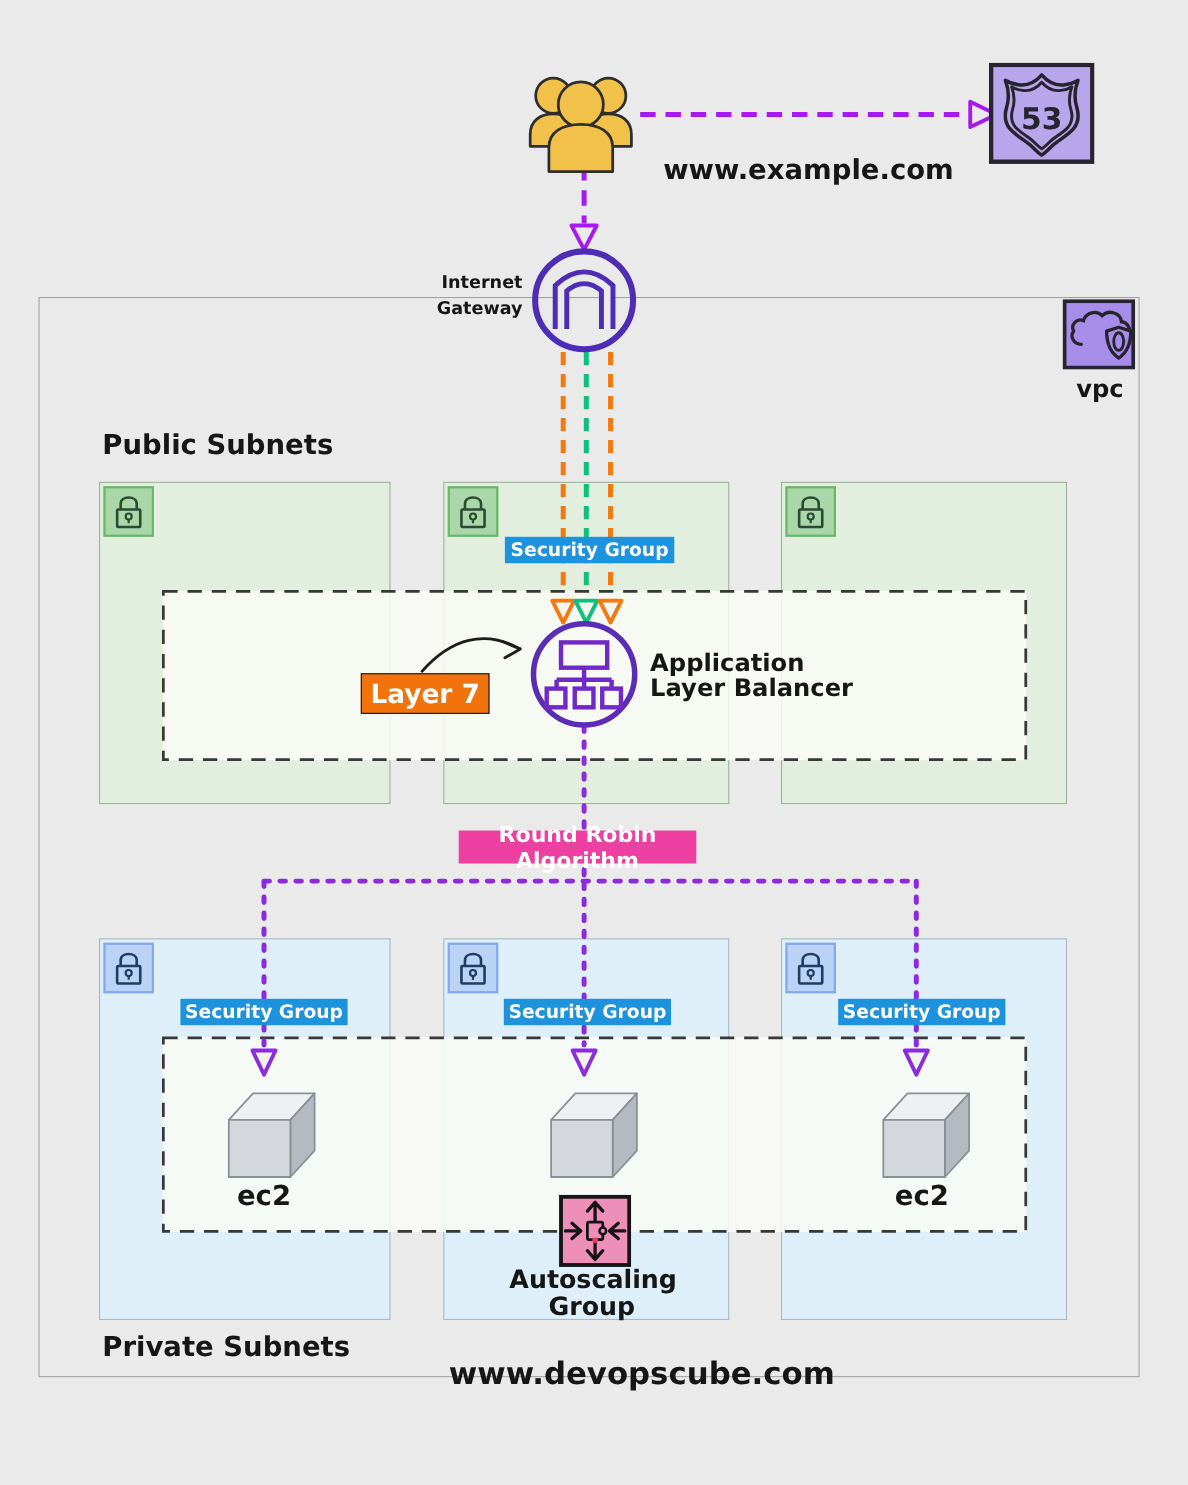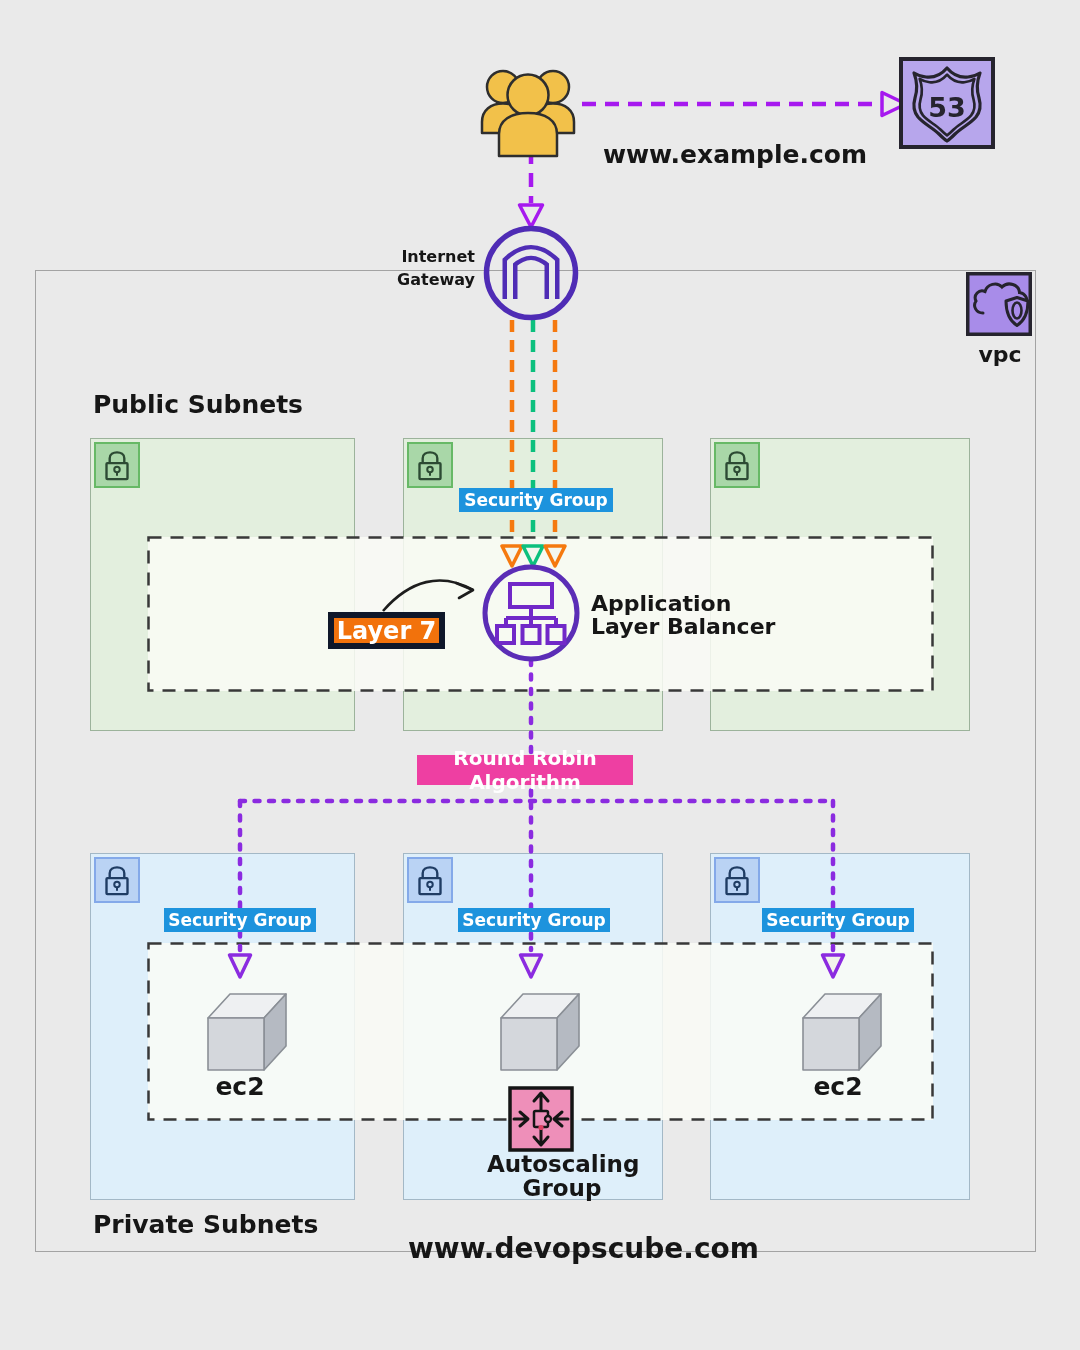--- a/index.html
+++ b/index.html
@@ -12,21 +12,21 @@
   .sg{position:absolute;height:24px;background:#1d93dd;color:#ffffff;font-size:17px;
       font-weight:700;display:flex;align-items:center;justify-content:center;z-index:4;}
   .subnet-green{position:absolute;background:#e3efde;border:1.5px solid #9cb39b;box-sizing:border-box;z-index:1;}
   .subnet-blue{position:absolute;background:#deeffa;border:1.5px solid #a3b8c6;box-sizing:border-box;z-index:1;}
   .lock{position:absolute;width:46px;height:46px;box-sizing:border-box;z-index:2;}
   .lock.green{background:#a9d7a8;border:2px solid #67b966;}
   .lock.blue{background:#bad3f4;border:2px solid #84a9e9;}
   .overlay{position:absolute;background:rgba(250,252,246,0.85);z-index:2;}
   .badge{position:absolute;display:flex;align-items:center;justify-content:center;
          color:#fff;font-weight:700;z-index:4;}
-  .layer7{background:#f2720c;border:6px solid #0f172a;font-size:24px;}
+  .layer7{background:#f2720c;border:1px solid #0f172a;font-size:24px;}
   .roundrobin{background:#ee3fa2;font-size:20px;}
   svg{display:block;}
 </style>
 </head>
 <body>
 
 <div class="canvas">
 
   <div class="abs z1" style="left:35px;top:270px;width:1001px;height:982px;border:1.5px solid #a3a3a3;box-sizing:border-box;"></div>
 
@@ -234,21 +234,21 @@
 
   <div class="badge roundrobin" style="left:417px;top:755px;width:216px;height:30px;text-align:center;">Round Robin Algorithm</div>
 
   <div class="sg" style="left:164px;top:908px;width:152px;">Security Group</div>
   <div class="sg" style="left:458px;top:908px;width:152px;">Security Group</div>
   <div class="sg" style="left:762px;top:908px;width:152px;">Security Group</div>
 
   <div class="abs z4 txt" style="left:200px;top:1072px;width:80px;text-align:center;font-size:25px;">ec2</div>
   <div class="abs z4 txt" style="left:798px;top:1072px;width:80px;text-align:center;font-size:25px;">ec2</div>
 
-  <div class="abs z4" style="left:463px;top:1152px;width:150px;text-align:center;font-size:23px;font-weight:600;color:#161616;line-height:24px;margin-left:24px;">
+  <div class="abs z4" style="left:463px;top:1152px;width:150px;text-align:center;font-size:23px;font-weight:600;color:#161616;line-height:24px;">
     <div>Autoscaling</div>
     <div>Group</div>
   </div>
 
   <div class="abs z4 title" style="left:93px;top:1210px;">Private Subnets</div>
 
   <div class="abs z4 txt" style="left:408px;top:1232px;width:300px;text-align:center;font-size:28px;">www.devopscube.com</div>
 
 </div>
 

